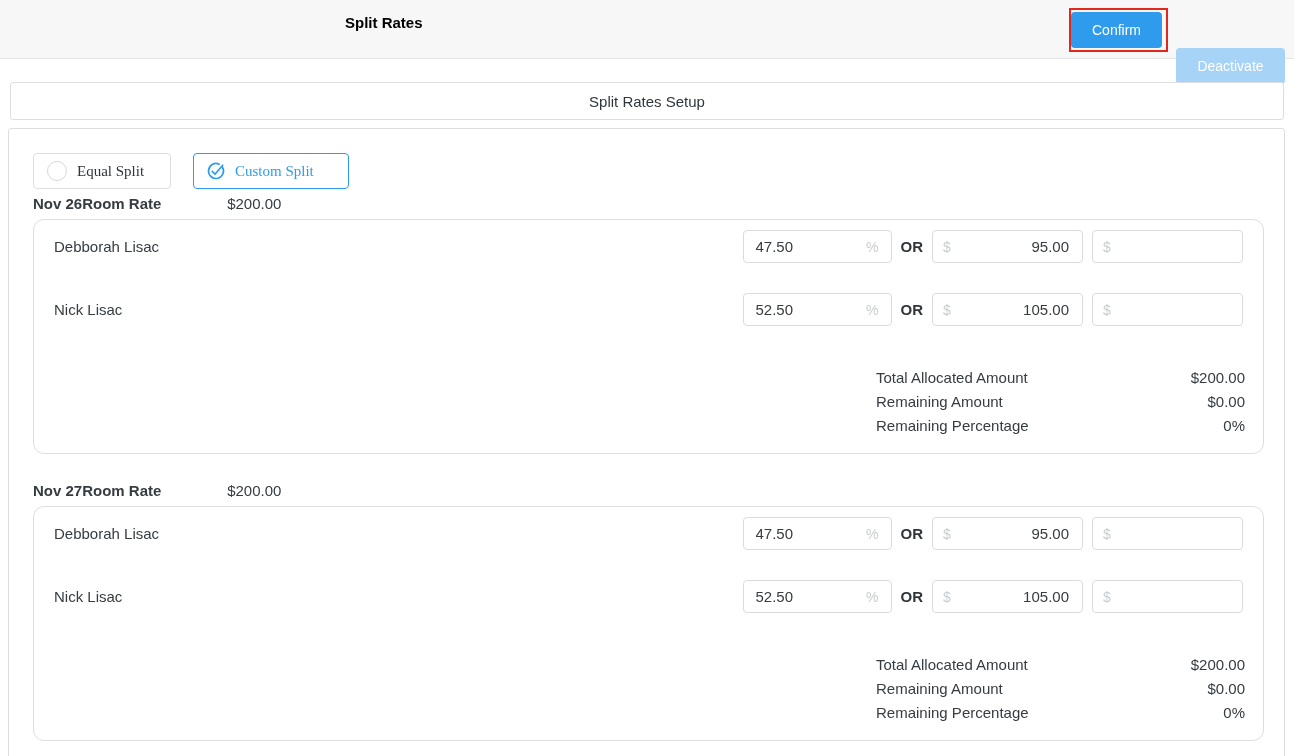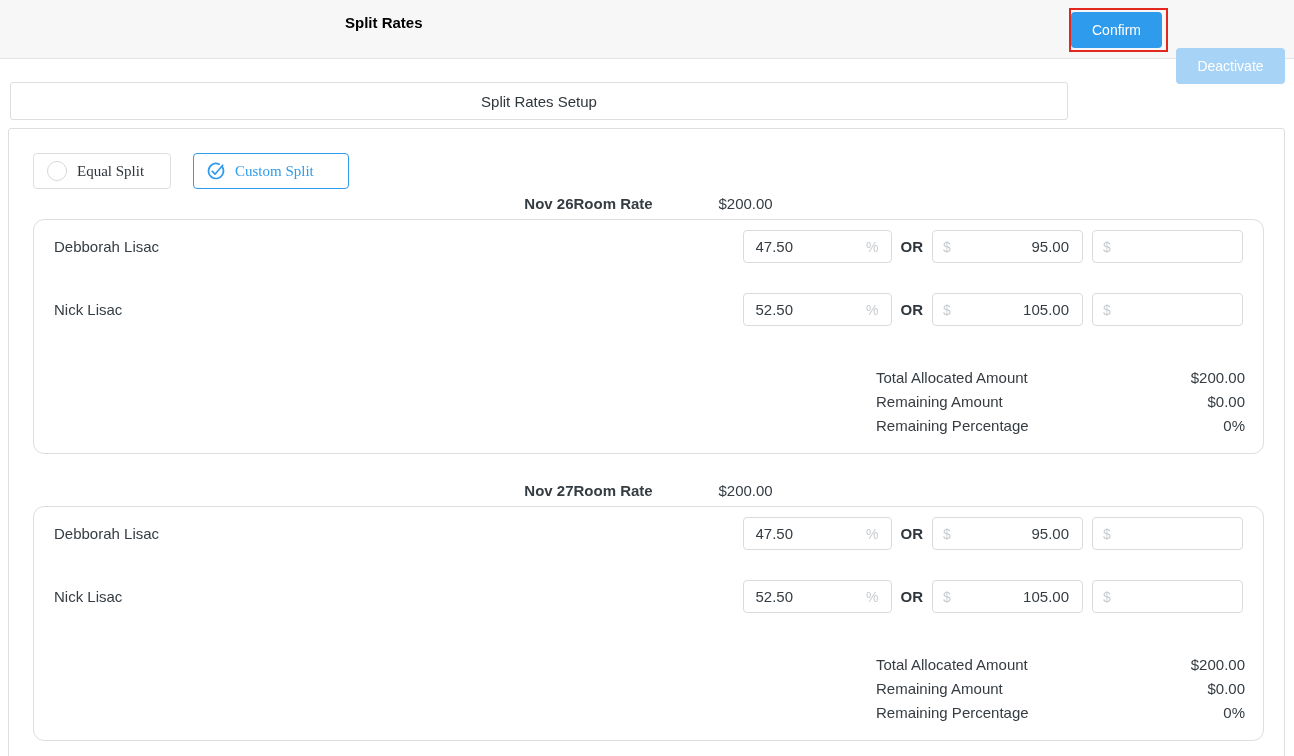--- a/index.html
+++ b/index.html
@@ -17,37 +17,37 @@
     font-family:"Liberation Sans",sans-serif;font-size:15px;color:var(--text);
   }
   
   .topbar{position:absolute;left:0;top:0;width:1294px;height:59px;background:#F7F7F8;border-bottom:1px solid #E3E4E5;}
   .topbar-title{position:absolute;left:345px;top:14px;font-size:15px;font-weight:bold;color:#000000;}
   .annotation-box{position:absolute;left:1069px;top:8px;width:99px;height:44px;border:2px solid var(--annotation);display:flex;align-items:center;}
   .btn{border:none;border-radius:4px;color:#fff;font-family:inherit;font-size:14px;height:36px;cursor:pointer;}
   .btn-confirm{width:91px;background:var(--accent);}
   .btn-deactivate{position:absolute;left:1176px;top:12px;width:109px;background:var(--accent-disabled);margin-top:36px;}
   
-  .setup-box{position:absolute;left:10px;top:82px;width:1058px;height:38px;border:1px solid var(--border);border-radius:3px;display:flex;align-items:center;justify-content:center;background:#fff;}
+  .setup-box{position:absolute;left:10px;top:82px;width:1274px;height:38px;border:1px solid var(--border);border-radius:3px;display:flex;align-items:center;justify-content:center;background:#fff;}
   .setup-title{font-size:15px;color:#2F363C;}
   
   .main{position:absolute;left:8px;top:128px;width:1277px;height:640px;border:1px solid var(--border);border-radius:3px;background:#fff;}
   
   .option{position:absolute;top:24px;height:36px;display:flex;align-items:center;border:1px solid var(--border);border-radius:4px;background:#fff;cursor:pointer;}
   .option-equal{left:24px;width:138px;}
   .option-custom{left:184px;width:156px;border-color:var(--accent);color:var(--accent);}
   .radio-circle{width:20px;height:20px;border:1px solid #D5D8DA;border-radius:50%;margin:0 10px 0 13px;background:#fff;}
   .check-icon{margin:0 9px 0 12px;display:block;}
   .option-label{font-size:15px;font-family:Liberation Serif, serif;}
   .option-equal .option-label{color:#2E353C;}
   
   .day{position:absolute;left:24px;width:1231px;}
   .day-1{top:64px;}
   .day-2{top:351px;}
-  .day-head{display:flex;justify-content:center;align-items:center;height:20px;}
+  .day-head{display:flex;justify-content:flex-start;align-items:center;height:20px;}
   .day-date{font-weight:bold;font-size:15px;}
   .rate-group{display:flex;align-items:center;}
   .rate-label{font-weight:bold;font-size:15px;}
   .rate-value{width:120px;text-align:right;font-size:15px;}
   .day-box{position:absolute;left:0;top:26px;width:1231px;height:235px;border:1px solid var(--border);border-radius:11px;background:#fff;}
   .guest-row{position:absolute;left:0;right:0;height:33px;display:flex;align-items:center;}
   .guest-row-1{top:10px;}
   .guest-row-2{top:73px;}
   .guest-name{position:absolute;left:20px;font-size:15px;}
   .inputs{position:absolute;right:20px;top:0;display:flex;align-items:center;gap:9px;}

